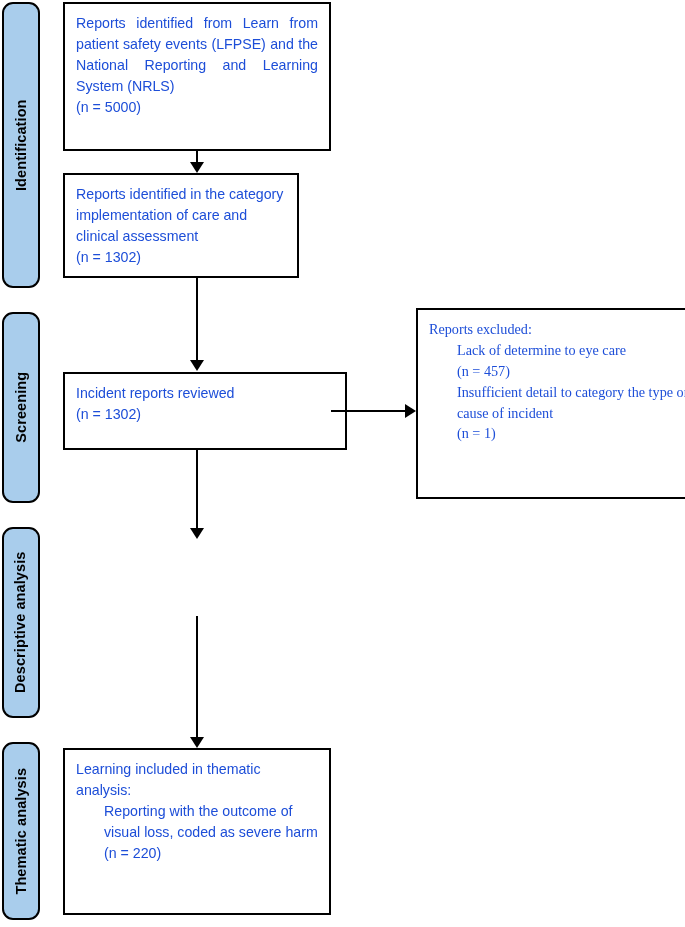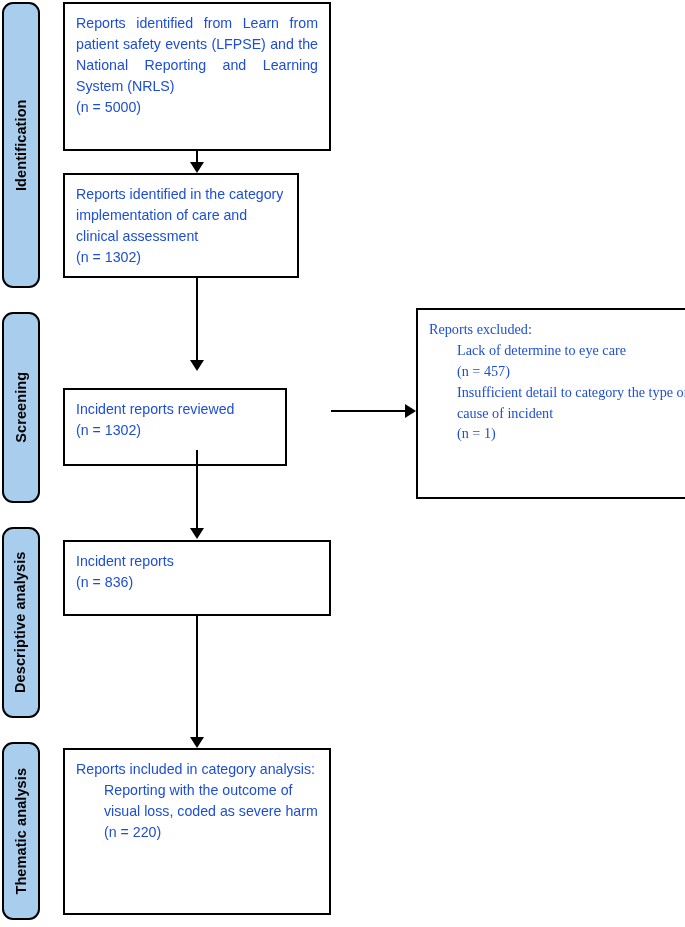--- a/index.html
+++ b/index.html
@@ -123,46 +123,42 @@
   <div class="arrow-down" style="left:189.5px; top:162px;"></div>
 
   <div class="flow-box" style="left:63px; top:173px; width:236px; height:105px;">
     <div class="box-line">Reports identified in the category implementation of care and clinical assessment</div>
     <div class="box-line gap-before">(n = 1302)</div>
   </div>
 
   <div class="v-line" style="left:195.7px; top:278px; height:83px;"></div>
   <div class="arrow-down" style="left:189.5px; top:360px;"></div>
 
-  <div class="flow-box" style="left:63px; top:388px; width:224px; height:78px;">
+  <div class="flow-box" style="left:63px; top:372px; width:284px; height:78px;">
     <div class="box-line">Incident reports reviewed</div>
     <div class="box-line gap-before">(n = 1302)</div>
   </div>
 
   <div class="h-line" style="left:331px; top:410px; width:78px;"></div>
   <div class="arrow-right" style="left:405px; top:404px;"></div>
 
   <div class="flow-box" style="left:416px; top:308px; width:309px; height:191px;font-family:Liberation Serif, serif;">
     <div class="box-line">Reports excluded:</div>
     <div class="box-line indent gap-before">Lack of determine to eye care</div>
     <div class="box-line indent">(n = 457)</div>
     <div class="box-line indent gap-before">Insufficient detail to category the type or cause of incident</div>
     <div class="box-line indent gap-before">(n = 1)</div>
   </div>
 
   <div class="v-line" style="left:195.7px; top:450px; height:79px;"></div>
   <div class="arrow-down" style="left:189.5px; top:528px;"></div>
 
-  <div class="flow-box" style="left:63px; top:540px; width:268px; height:76px;">
-    <div class="box-line">Incident reports</div>
-    <div class="box-line gap-before">(n = 836)</div>
-  </div>
 
   <div class="v-line" style="left:195.7px; top:616px; height:122px;"></div>
   <div class="arrow-down" style="left:189.5px; top:737px;"></div>
 
   <div class="flow-box" style="left:63px; top:748px; width:268px; height:167px;">
-    <div class="box-line">Reports included in category analysis:</div>
+    <div class="box-line">Learning included in thematic analysis:</div>
     <div class="box-line indent gap-before">Reporting with the outcome of visual loss, coded as severe harm</div>
     <div class="box-line indent gap-before">(n = 220)</div>
   </div>
 
 </div>
 
 </body></html>

